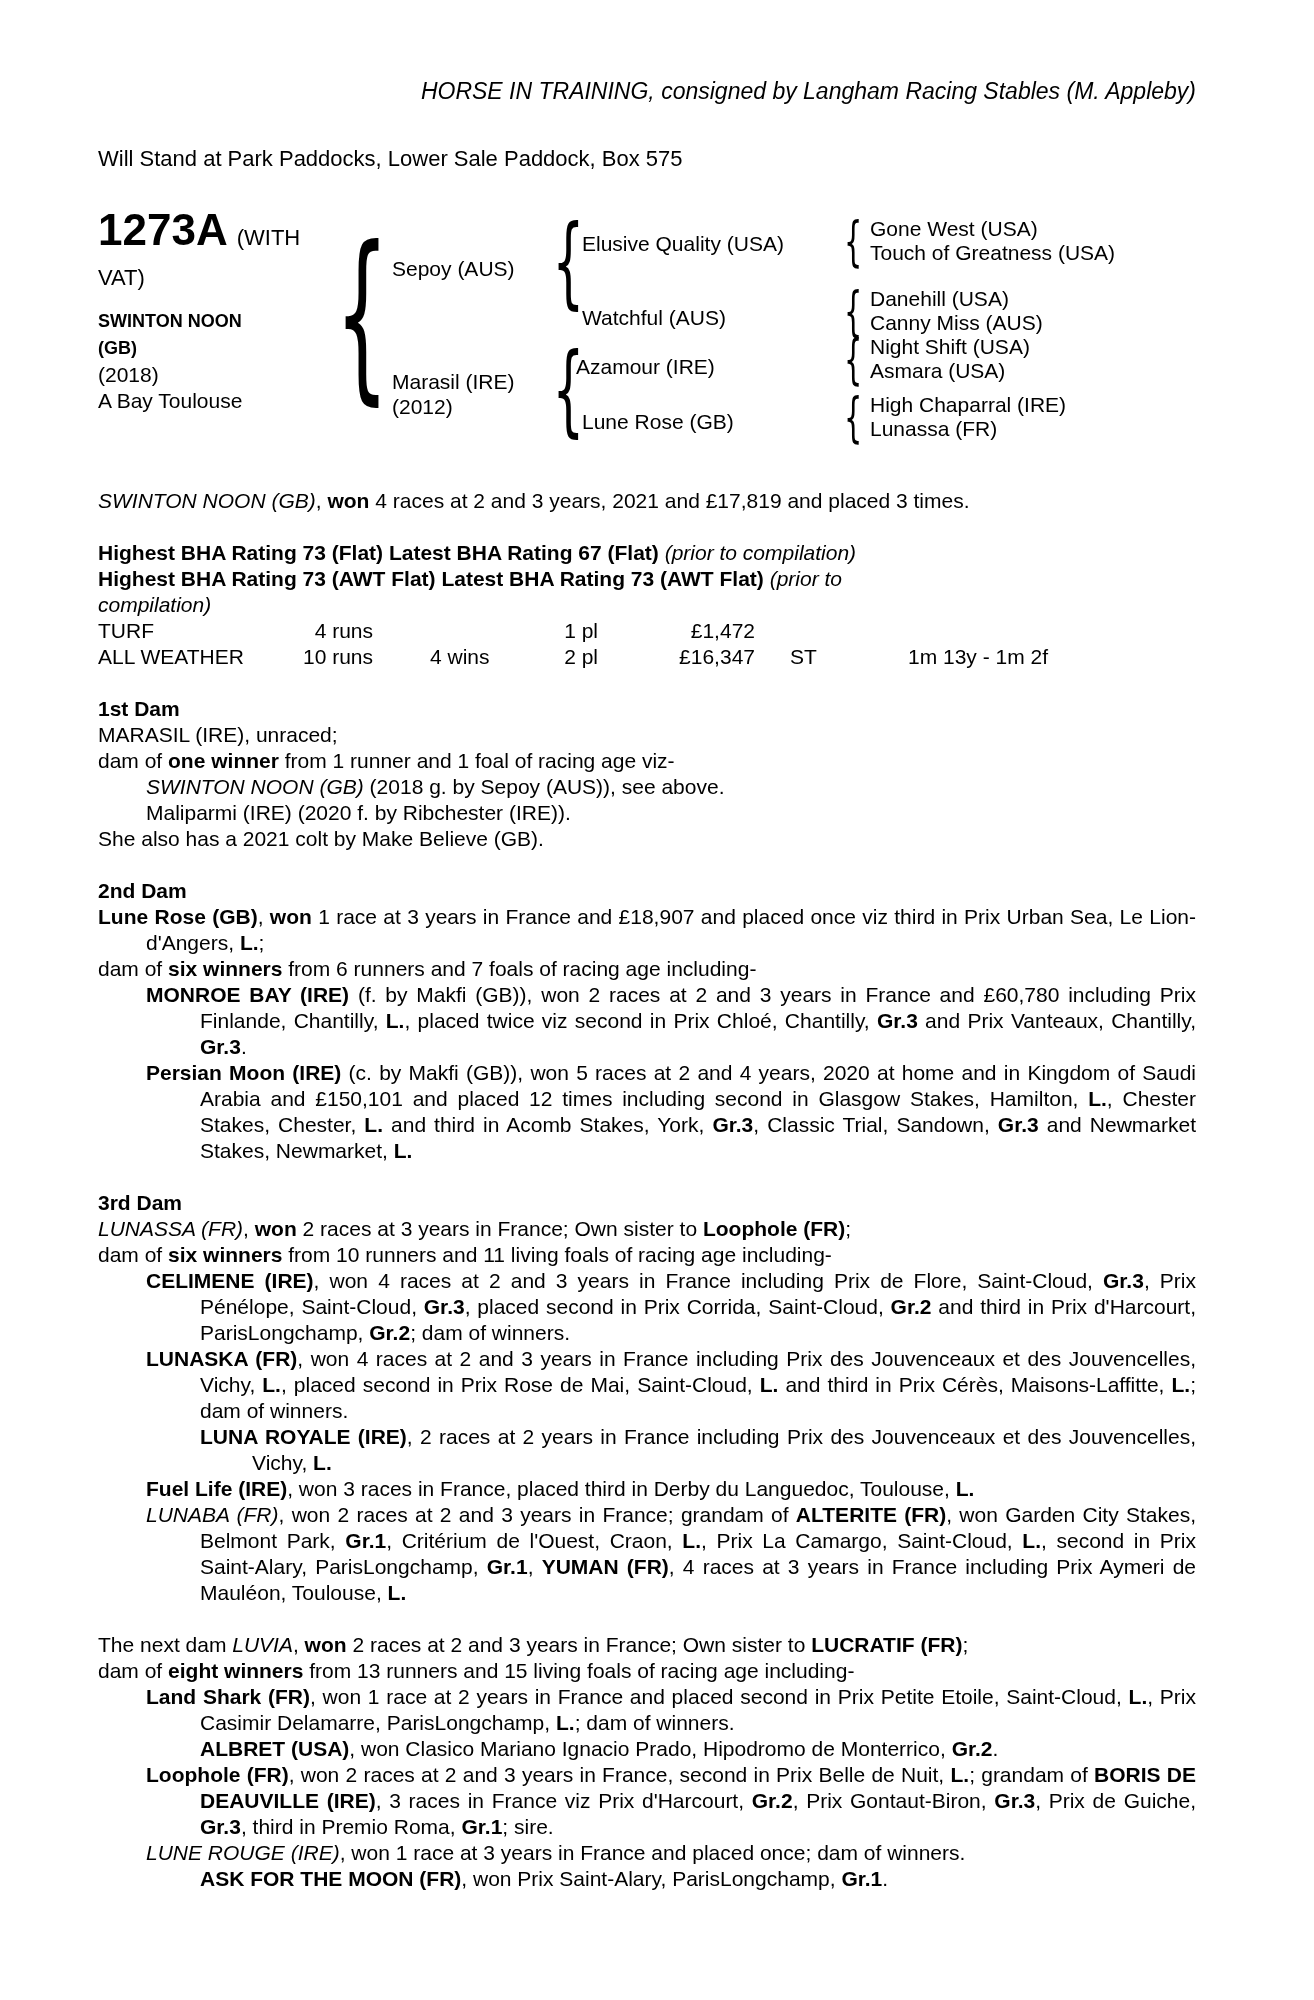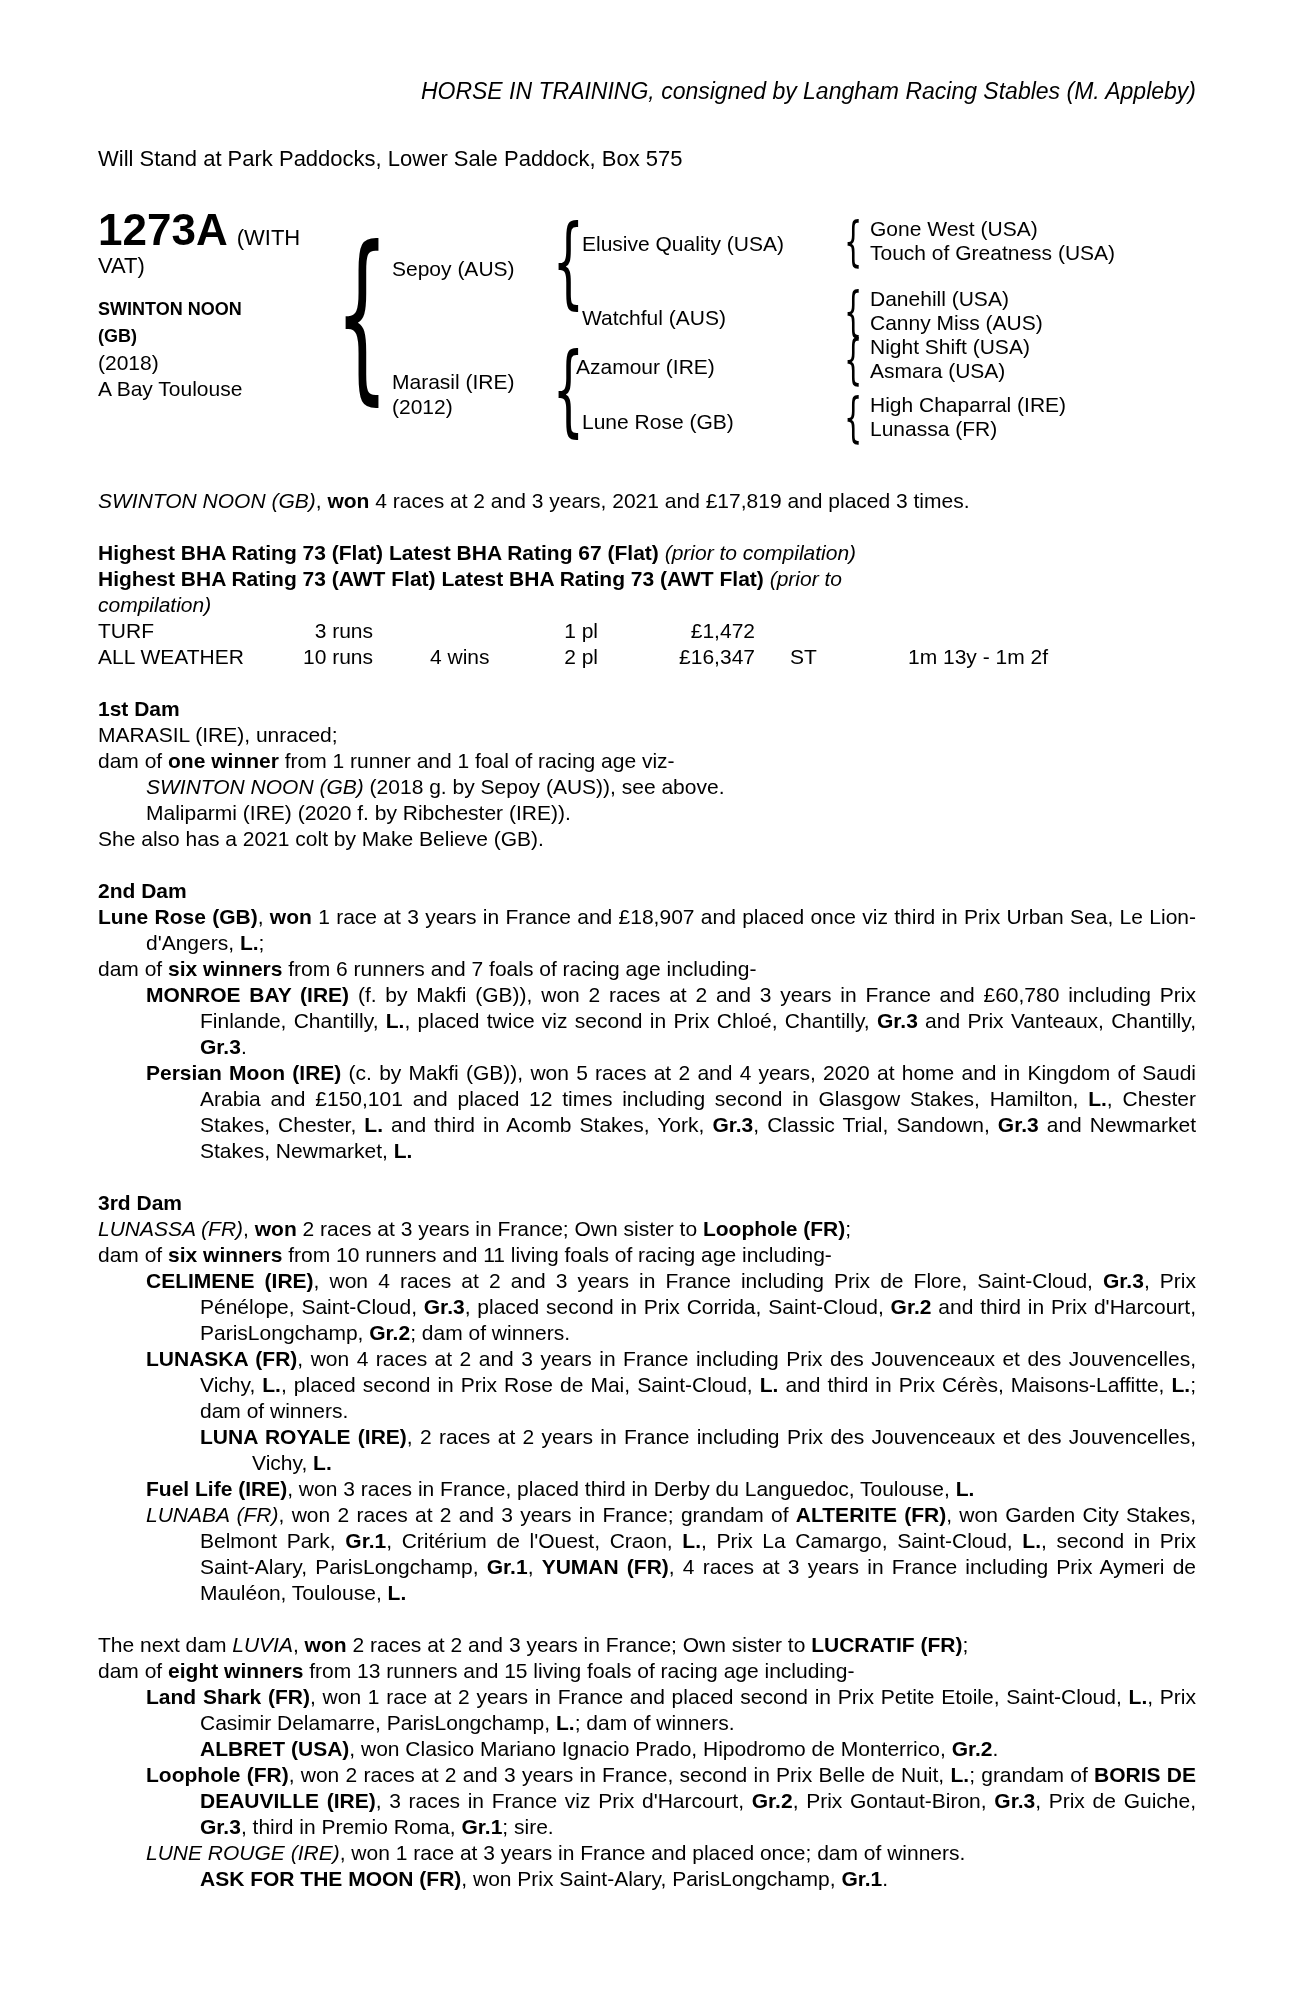--- a/index.html
+++ b/index.html
@@ -15,21 +15,21 @@
   .i{font-style:italic}
   .title{font-style:italic;text-align:right;font-size:23px;white-space:nowrap}
   .stand{font-weight:400;font-size:22px;margin-top:42px;white-space:nowrap}
 
   
   .pedigree{position:relative;height:252px;margin-top:34px}
   .ped-item{position:absolute;white-space:nowrap}
   .lot-line{display:flex;align-items:baseline;gap:9px}
   .lot-num{font-size:44px;font-weight:700;line-height:48px}
   .vat{font-size:22px;line-height:24px}
-  .vat2{}
+  .vat2{margin-top:12px}
   .horse-name{font-weight:700;font-size:18px;line-height:27px}
   .name-block{margin-top:18px}
   .ped-sub{line-height:26px}
   .gen2,.gen3,.gen4{font-size:21px}
   .gen4{line-height:24px}
   .brace{position:absolute;display:flex;align-items:center;justify-content:center;
          font-family:"DejaVu Sans",sans-serif;color:#000;}
   .brace>span{display:block;line-height:1}
   .brace-big>span{font-size:170px;transform:scale(.5,1.08)}
   .brace-med>span{font-size:92px;transform:scale(.55,1.08)}
@@ -131,21 +131,21 @@
 
 <div class="ratings">
   <div><span class="b">Highest BHA Rating 73 (Flat) Latest BHA Rating 67 (Flat)</span><span> </span><span class="i">(prior to compilation)</span></div>
   <div><span class="b">Highest BHA Rating 73 (AWT Flat) Latest BHA Rating 73 (AWT Flat)</span><span> </span><span class="i">(prior to</span></div>
   <div><span class="i">compilation)</span></div>
 </div>
 
 <div>
   <div class="stats-row">
     <span>TURF</span>
-    <span class="c-runs">3 runs</span>
+    <span class="c-runs">4 runs</span>
     <span class="c-wins"></span>
     <span class="c-pl">1 pl</span>
     <span class="c-earn">£1,472</span>
     <span class="c-st"></span>
     <span class="c-dist"></span>
   </div>
   <div class="stats-row">
     <span>ALL WEATHER</span>
     <span class="c-runs">10 runs</span>
     <span class="c-wins">4 wins</span>

